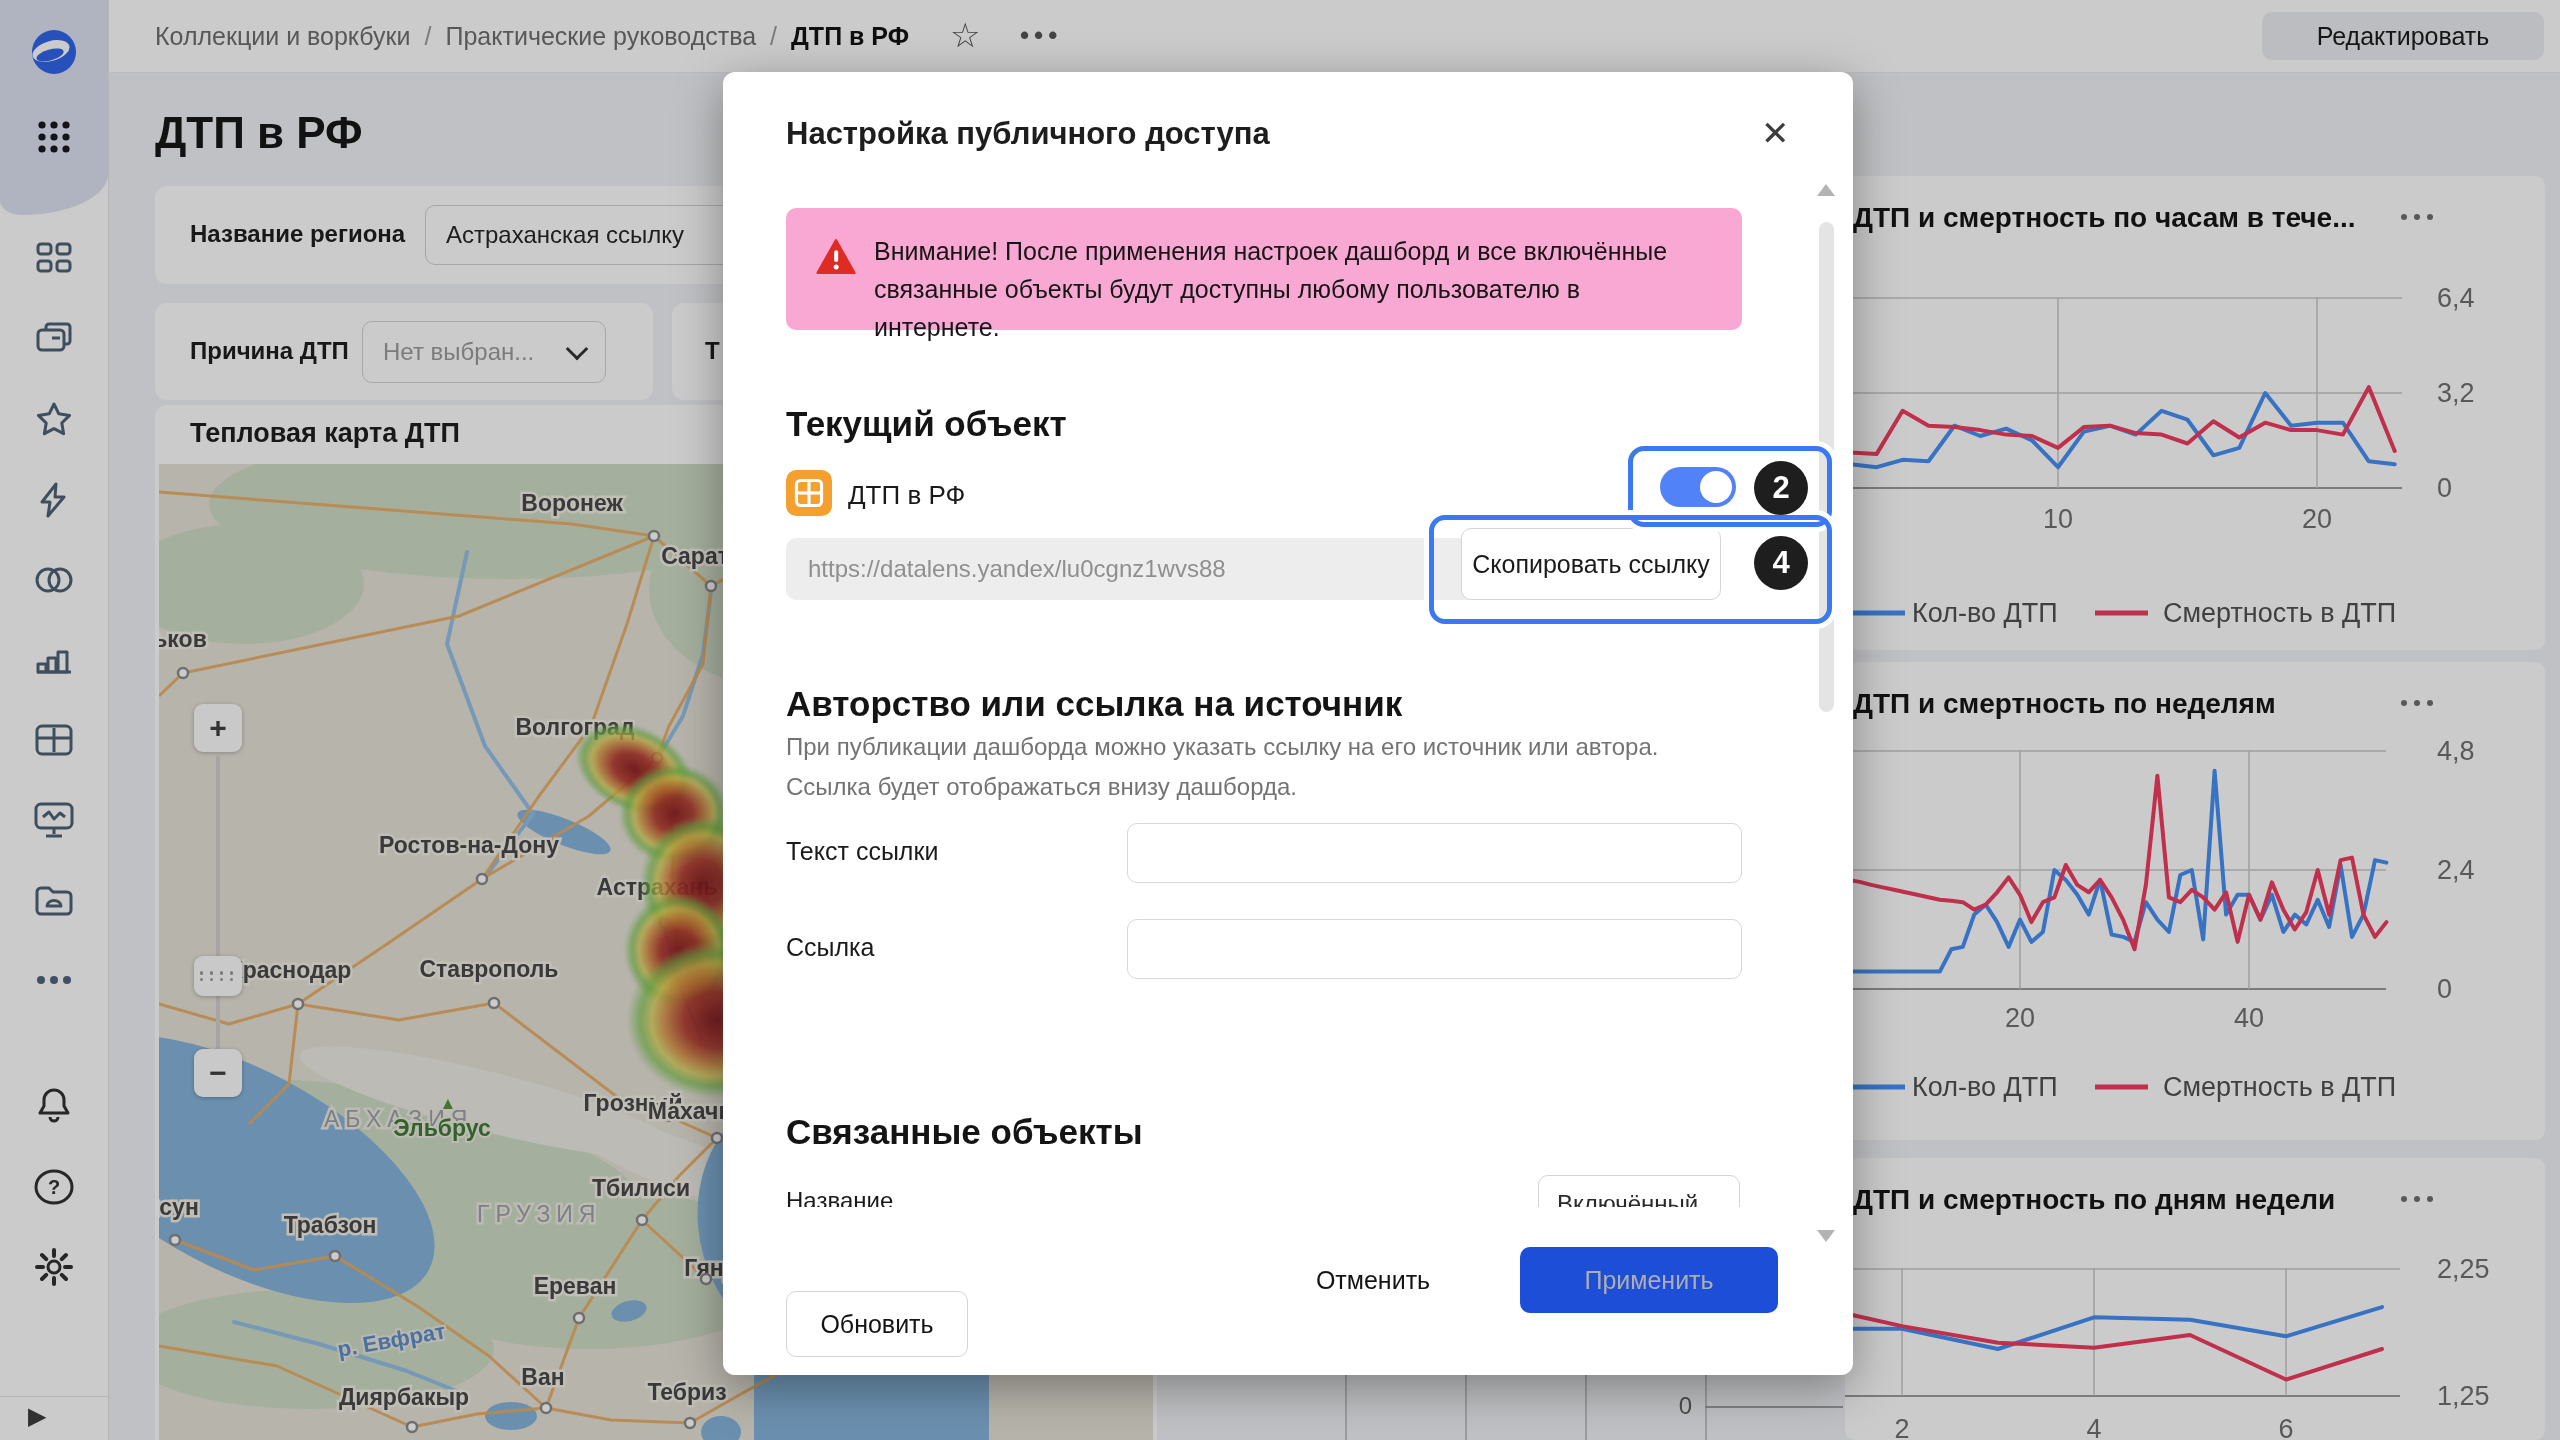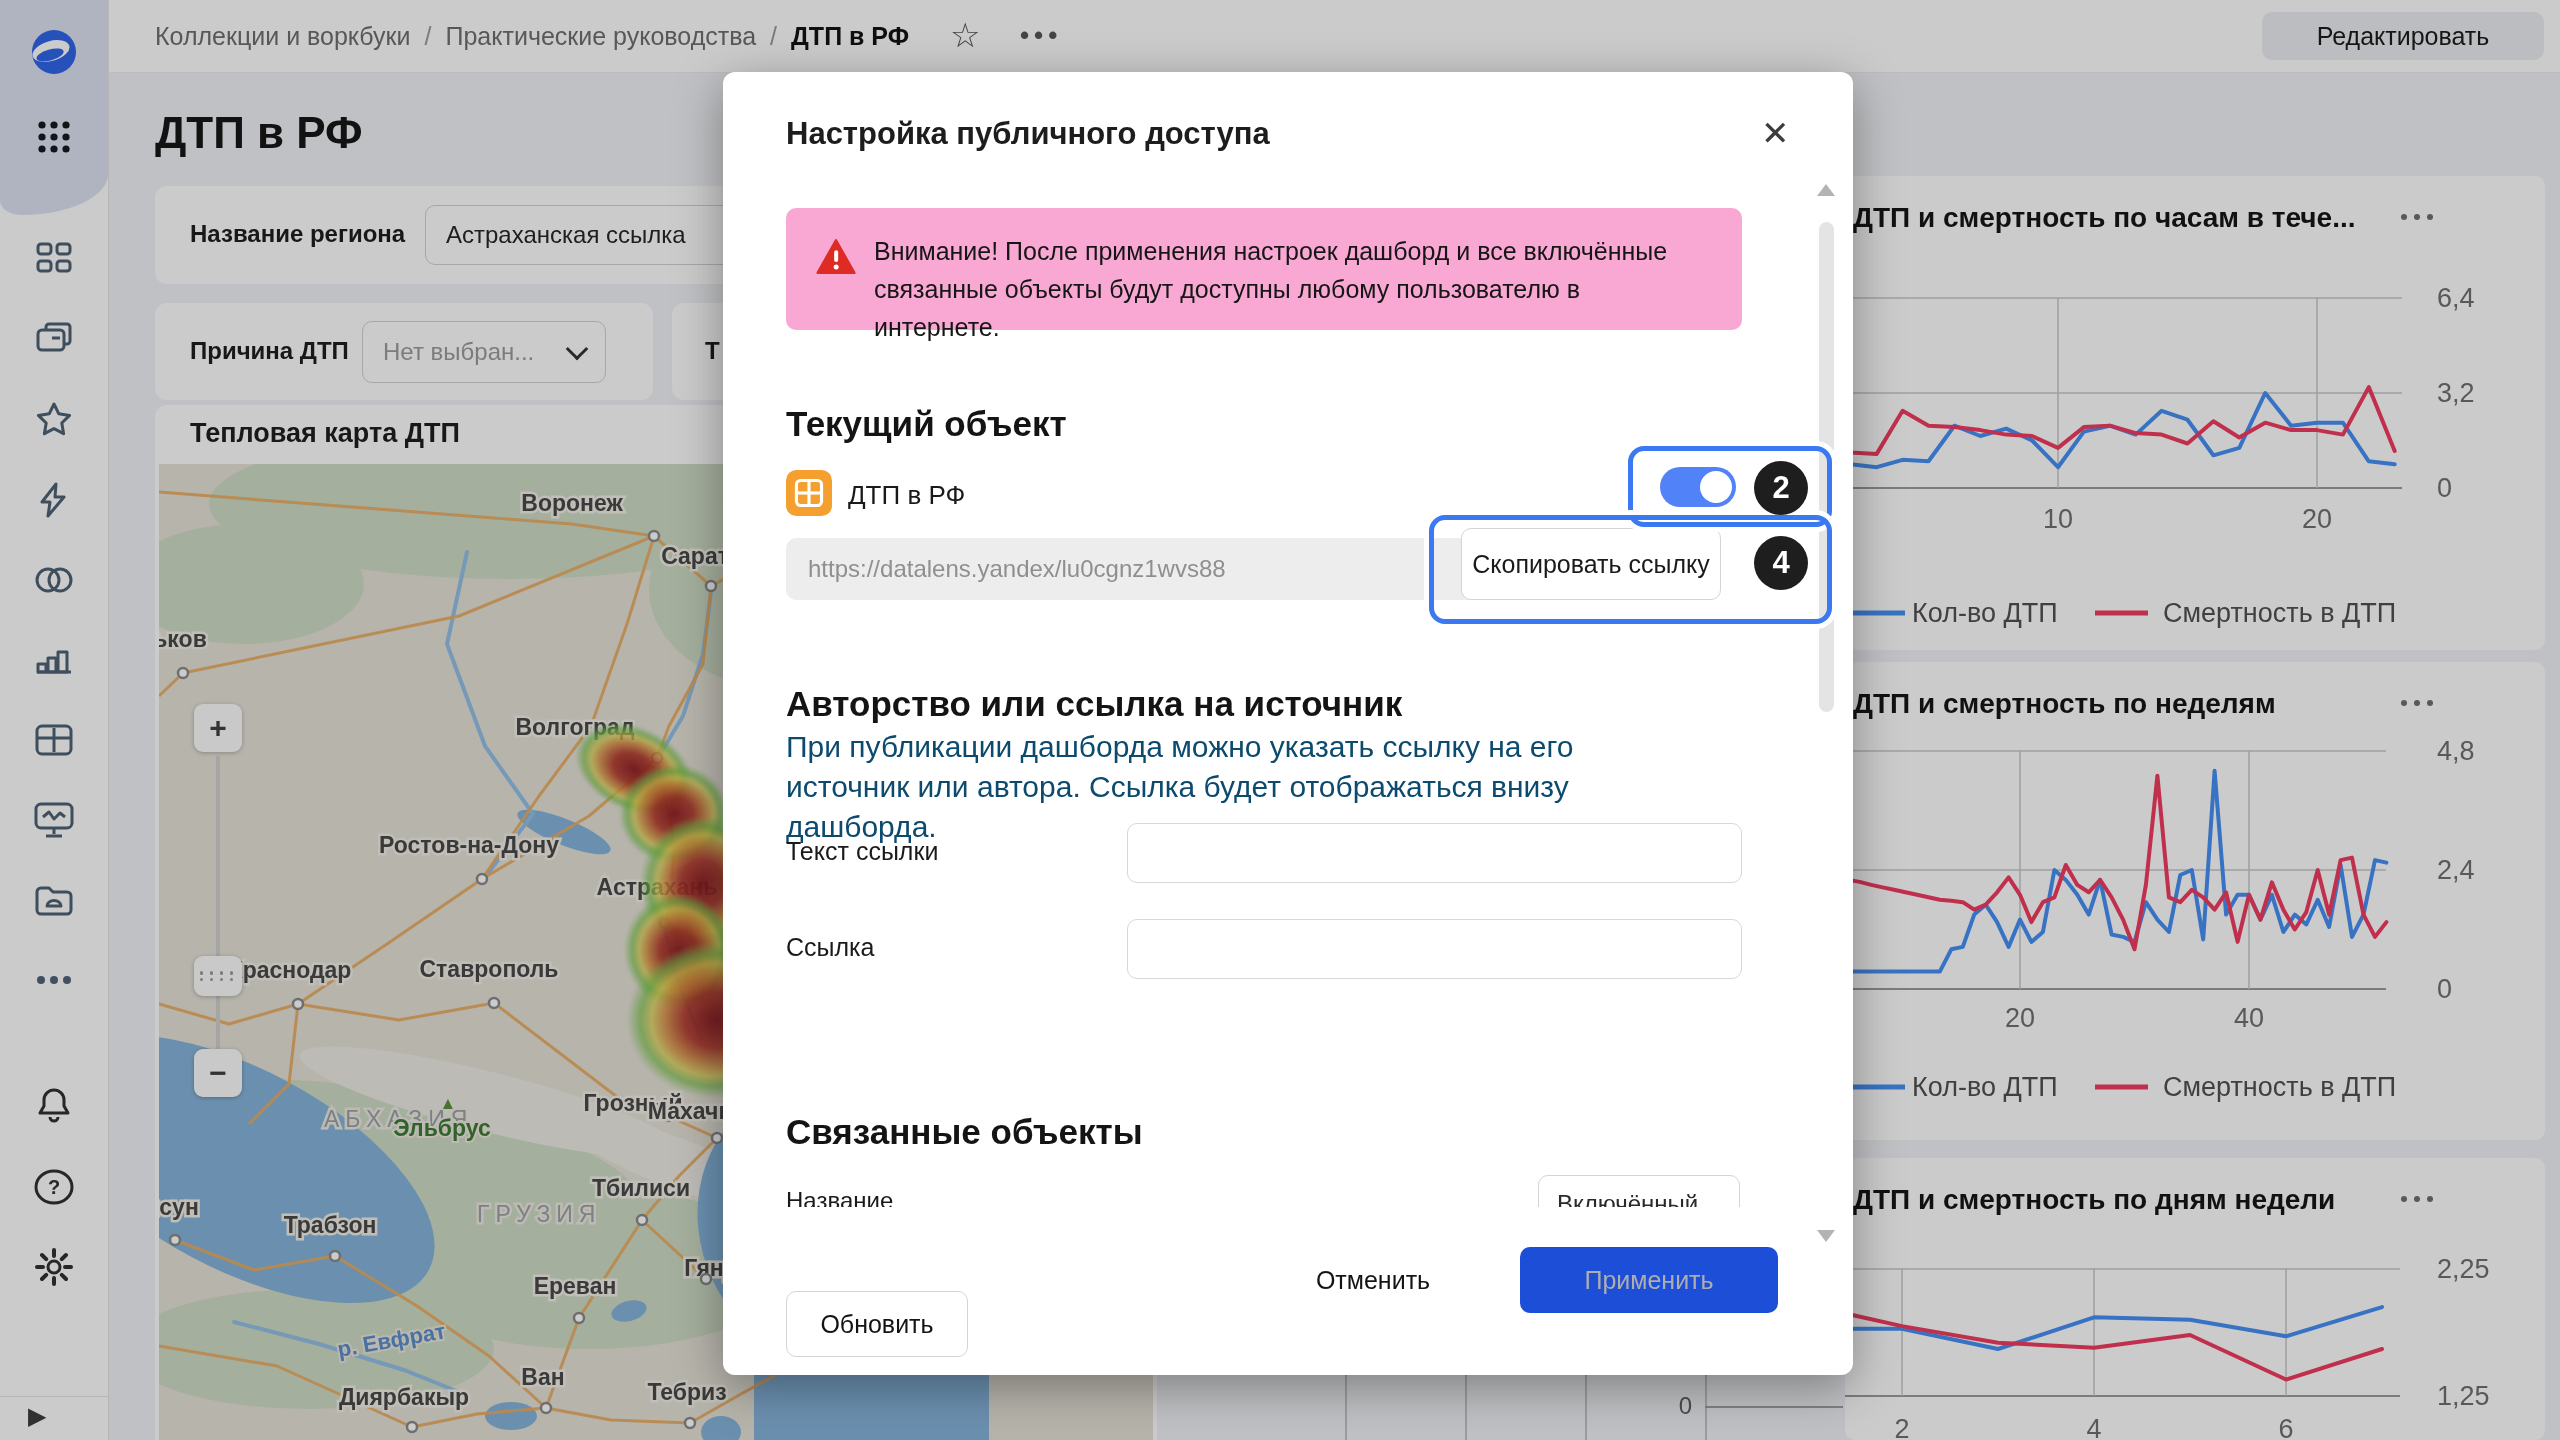--- a/index.html
+++ b/index.html
@@ -76,21 +76,21 @@
           display:flex;align-items:center;justify-content:center;font-size:25px;color:#1a1a1a;}
   .toggle{left:937px;top:395px;width:76px;height:40px;border-radius:20px;background:#5282f7;}
   .toggle .knob{position:absolute;right:4px;top:4px;width:32px;height:32px;border-radius:50%;background:#fff;}
   .hl{border:5px solid #3b79f2;border-radius:16px;box-shadow:0 0 0 5px #fff;z-index:5;}
   #hl-toggle{left:905px;top:374px;width:194px;height:71px;}
   #hl-copy{left:706px;top:443px;width:393px;height:99px;}
   .badge{width:54px;height:54px;border-radius:50%;background:#1e1e1e;color:#fff;font-size:31px;font-weight:700;
          display:flex;align-items:center;justify-content:center;z-index:6;}
   #badge-2{left:1031px;top:389px;}
   #badge-4{left:1031px;top:464px;}
-  #m-desc{left:63px;top:655px;width:900px;font-size:30px;line-height:40px;color:#0c4a6e;}
+  #m-desc{left:63px;top:655px;width:900px;font-size:24px;line-height:40px;color:#737373;}
   .m-field-label{font-size:25px;color:#1a1a1a;}
   .m-input{border:1.5px solid #d8d8d8;border-radius:10px;background:#fff;height:60px;width:615px;box-sizing:border-box;}
   #m-scroll{left:1096px;top:150px;width:15px;height:490px;background:#e4e4e4;border-radius:8px;}
   .s-arrow{width:0;height:0;border-left:9px solid transparent;border-right:9px solid transparent;}
   #s-up{left:1094px;top:112px;border-bottom:12px solid #b3b3b3;}
   #s-down{left:1094px;top:1158px;border-top:12px solid #b3b3b3;}
   #m-clip{left:63px;top:1085px;width:990px;height:50px;overflow:hidden;}
   #m-clip .rlabel{position:absolute;left:0;top:30px;font-size:24px;color:#1a1a1a;}
   #m-sel{position:absolute;left:752px;top:18px;width:202px;height:62px;border:1.5px solid #d4d4d4;border-radius:10px;
          box-sizing:border-box;font-size:24px;color:#2a2a2a;padding:14px 0 0 18px;}
@@ -223,21 +223,21 @@
     </div>
     <div id="sb-divider" class="abs"></div>
     <div id="sb-play" class="abs">▶</div>
   </div>
 
   <div id="page-title" class="abs">ДТП в РФ</div>
 
   <div class="card abs" style="left:155px;top:186px;width:1600px;height:98px;">
     <div class="f-label abs" style="left:35px;top:34px;">Название региона</div>
     <div class="f-input abs" style="left:270px;top:19px;width:1080px;height:60px;">
-      <span>Астраханская ссылка</span>
+      <span>Астраханская ссылку</span>
     </div>
   </div>
 
   <div class="card abs" style="left:155px;top:303px;width:498px;height:97px;">
     <div class="f-label abs" style="left:35px;top:34px;">Причина ДТП</div>
     <div class="f-input abs placeholder" style="left:207px;top:18px;width:244px;height:62px;">
       <span>Нет выбран...</span>
       <span class="chev"></span>
     </div>
   </div>

